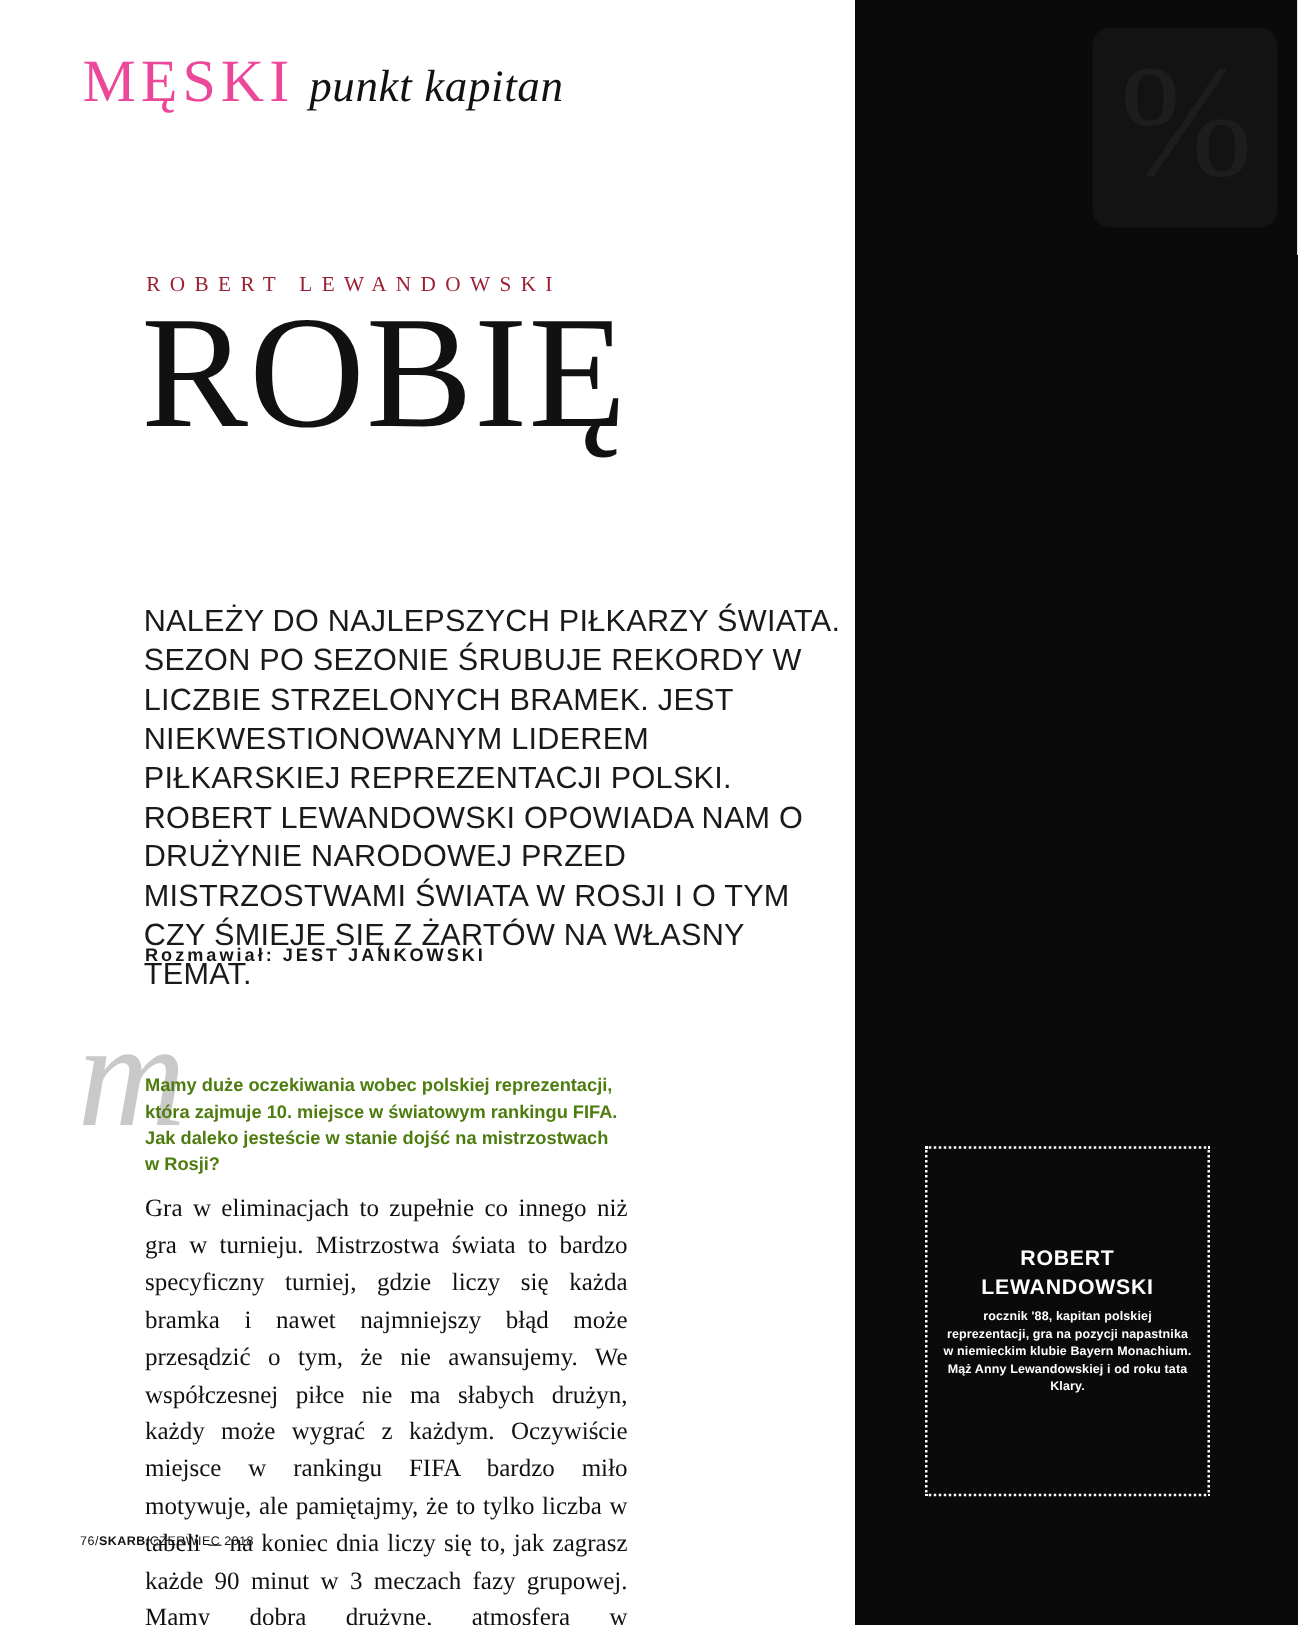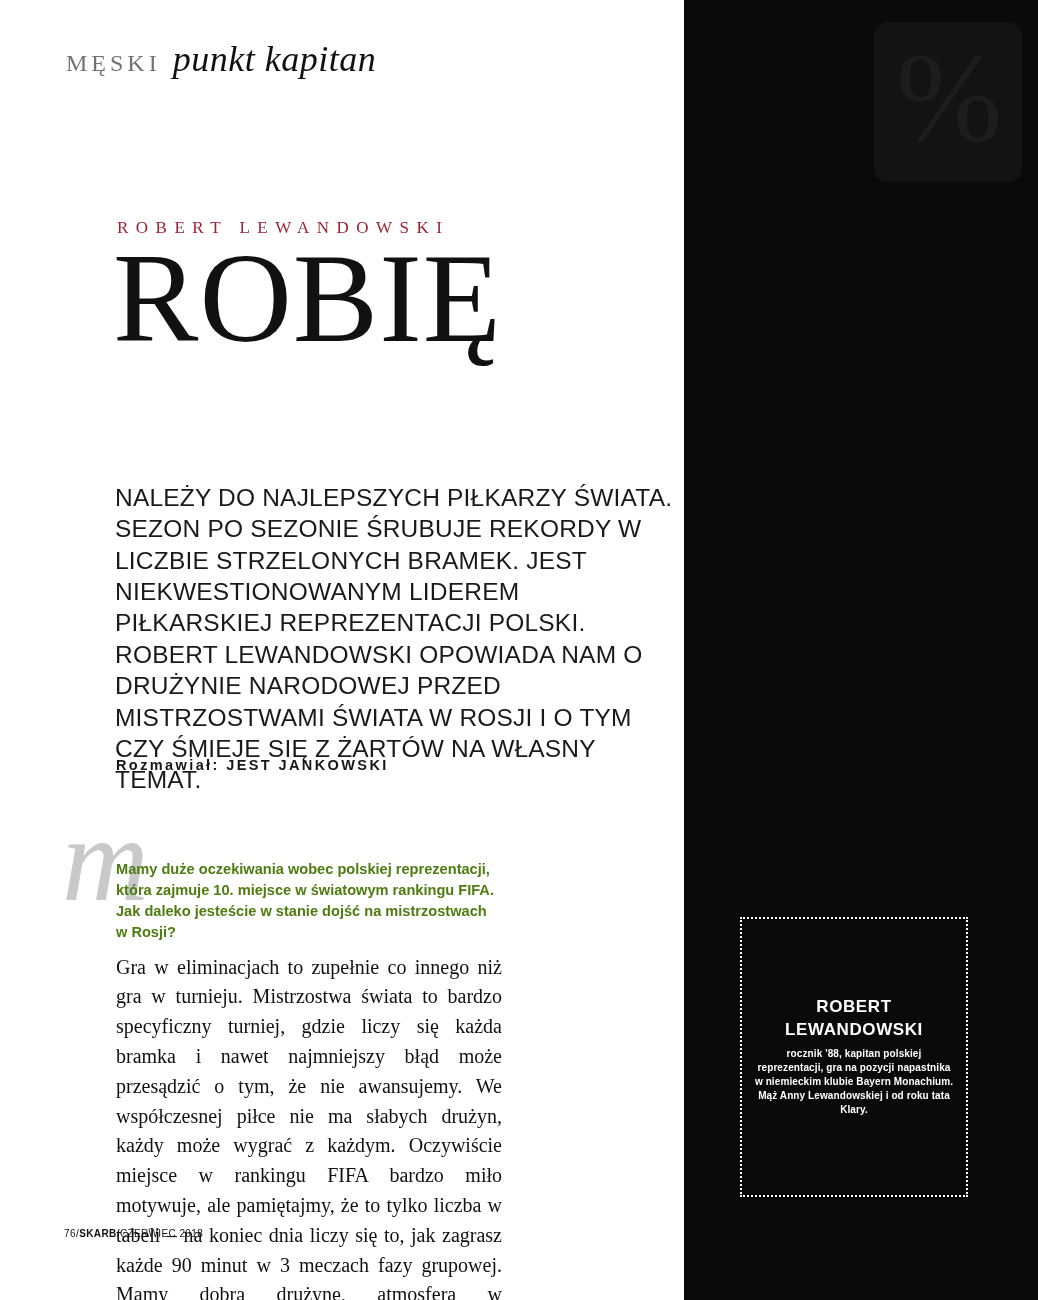--- a/index.html
+++ b/index.html
@@ -44,23 +44,23 @@
 
   
   .masthead {
     position: absolute;
     left: 66px;
     top: 38px;
     white-space: nowrap;
   }
   .masthead .m1 {
     font-family: "Liberation Serif", serif;
-    font-size: 24px;
+    font-size: 48px;
     letter-spacing: 4px;
-    color: #737373;
+    color: #ec4899;
   }
   .masthead .m2 {
     font-family: "Liberation Serif", serif;
     font-style: italic;
     font-size: 36px;
     color: #111;
     margin-left: 12px;
     letter-spacing: 0.5px;
   }
 

